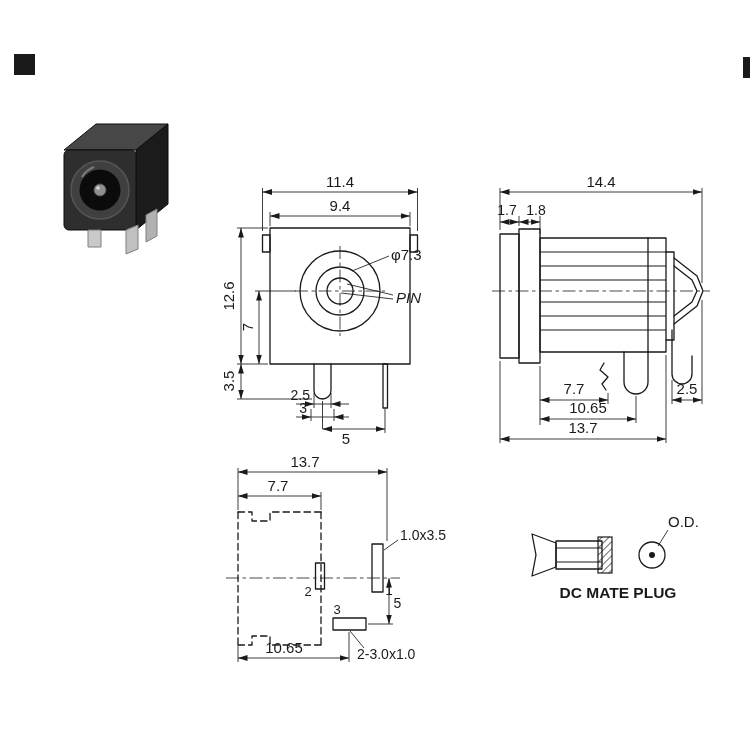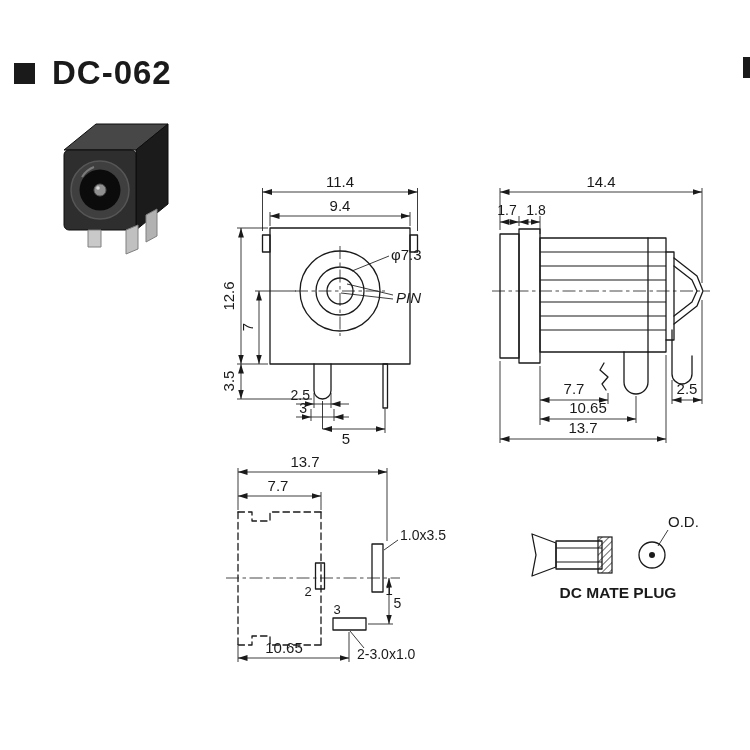--- a/index.html
+++ b/index.html
@@ -20,21 +20,20 @@
   .cl{fill:none;stroke:#1a1a1a;stroke-width:0.8;stroke-dasharray:13 3.5 3.5 3.5}
   .dsh{stroke-dasharray:6.5 4}
 </style>
 </head>
 <body>
 
 <div class="canvas">
 
   <div class="title-row">
     <div class="title-square"></div>
-    <div class="title-text">DC-062</div>
   </div>
   <div class="corner-mark"></div>
 
   <svg width="750" height="750" viewBox="0 0 750 750">
     <defs>
       <marker id="arr" viewBox="0 0 10 7" markerWidth="10" markerHeight="7" refX="9.5" refY="3.5" orient="auto-start-reverse" markerUnits="userSpaceOnUse">
         <path d="M0,0.6 L9.5,3.5 L0,6.4 Z" fill="#1a1a1a"></path>
       </marker>
       <pattern id="hatch" width="5" height="5" patternUnits="userSpaceOnUse" patternTransform="rotate(45)">
         <line x1="0" y1="0" x2="0" y2="5" stroke="#1a1a1a" stroke-width="1.3"></line>

